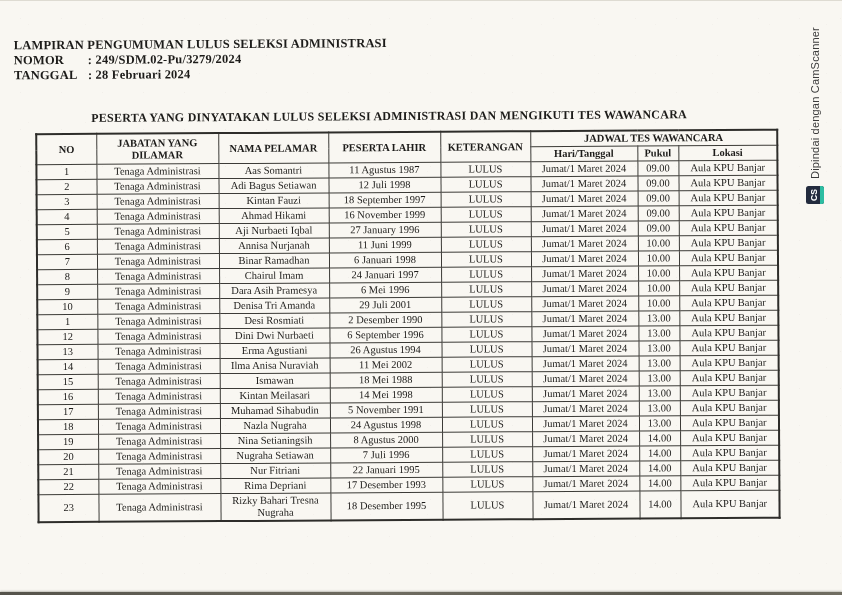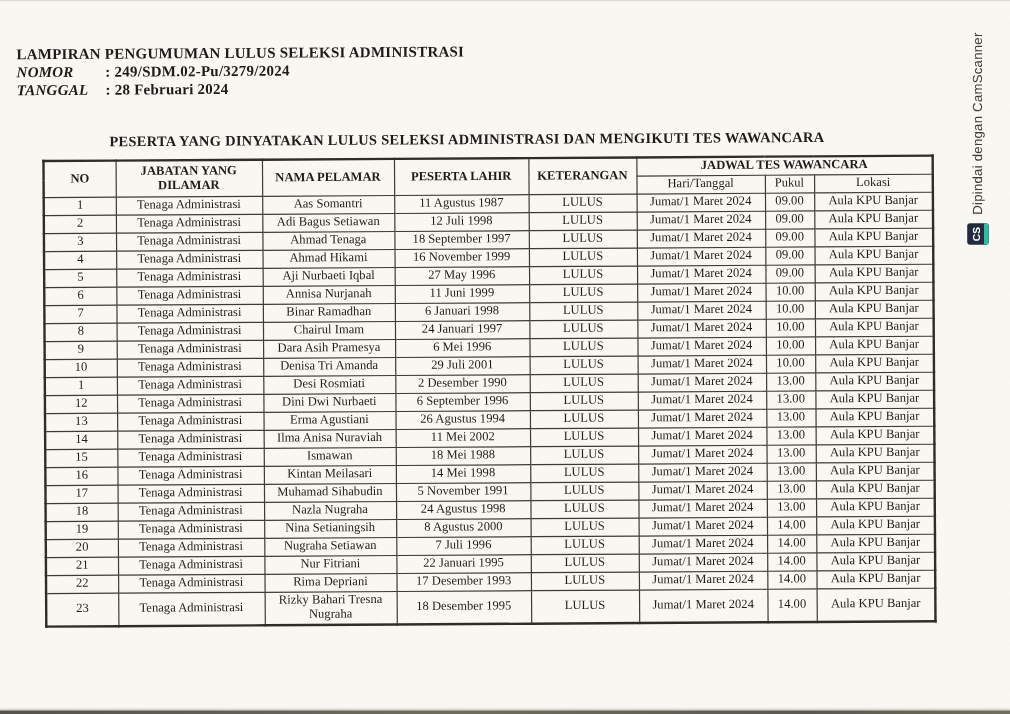--- a/index.html
+++ b/index.html
@@ -28,21 +28,21 @@
     transform: rotate(-0.35deg);
     transform-origin: 50% 50%;
   }
   .doc-header {
     margin: 36px 0 0 15px;
     font-weight: bold;
     font-size: 12.5px;
     line-height: 15px;
     letter-spacing: 0.2px;
   }
-  .kv-label { display: inline-block; width: 74px; font-style: italic; }
+  .kv-label { display: inline-block; width: 74px; }
   .doc-title {
     margin-top: 28px;
     text-align: center;
     font-weight: bold;
     font-size: 12px;
     letter-spacing: 0.25px;
     width: 780px;
   }
   table.participants {
     margin: 7px 0 0 36px;
@@ -54,21 +54,21 @@
   table.participants th, table.participants td {
     border: 1px solid #3c3b37;
     text-align: center;
     vertical-align: middle;
     font-size: 10.5px;
     line-height: 12px;
     padding: 1px 2px;
     overflow: hidden;
   }
   table.participants thead th { font-weight: bold; height: 14px; }
-  table.participants thead tr.subhead th { font-weight: normal; }
+  table.participants thead tr.subhead th { font-weight: bold; }
   table.participants tbody td { height: 14px; }
   .watermark {
     position: absolute;
     left: 804px; top: 204px;
     width: 178px; height: 21px;
     transform: rotate(-90deg);
     transform-origin: 0 0;
     display: flex;
     align-items: center;
     gap: 7px;
@@ -161,42 +161,42 @@
           <td>Adi Bagus Setiawan</td>
           <td>12 Juli 1998</td>
           <td>LULUS</td>
           <td>Jumat/1 Maret 2024</td>
           <td>09.00</td>
           <td>Aula KPU Banjar</td>
         </tr>
         <tr>
           <td>3</td>
           <td>Tenaga Administrasi</td>
-          <td>Ahmad Tenaga</td>
+          <td>Kintan Fauzi</td>
           <td>18 September 1997</td>
           <td>LULUS</td>
           <td>Jumat/1 Maret 2024</td>
           <td>09.00</td>
           <td>Aula KPU Banjar</td>
         </tr>
         <tr>
           <td>4</td>
           <td>Tenaga Administrasi</td>
           <td>Ahmad Hikami</td>
           <td>16 November 1999</td>
           <td>LULUS</td>
           <td>Jumat/1 Maret 2024</td>
           <td>09.00</td>
           <td>Aula KPU Banjar</td>
         </tr>
         <tr>
           <td>5</td>
           <td>Tenaga Administrasi</td>
           <td>Aji Nurbaeti Iqbal</td>
-          <td>27 May 1996</td>
+          <td>27 January 1996</td>
           <td>LULUS</td>
           <td>Jumat/1 Maret 2024</td>
           <td>09.00</td>
           <td>Aula KPU Banjar</td>
         </tr>
         <tr>
           <td>6</td>
           <td>Tenaga Administrasi</td>
           <td>Annisa Nurjanah</td>
           <td>11 Juni 1999</td>

